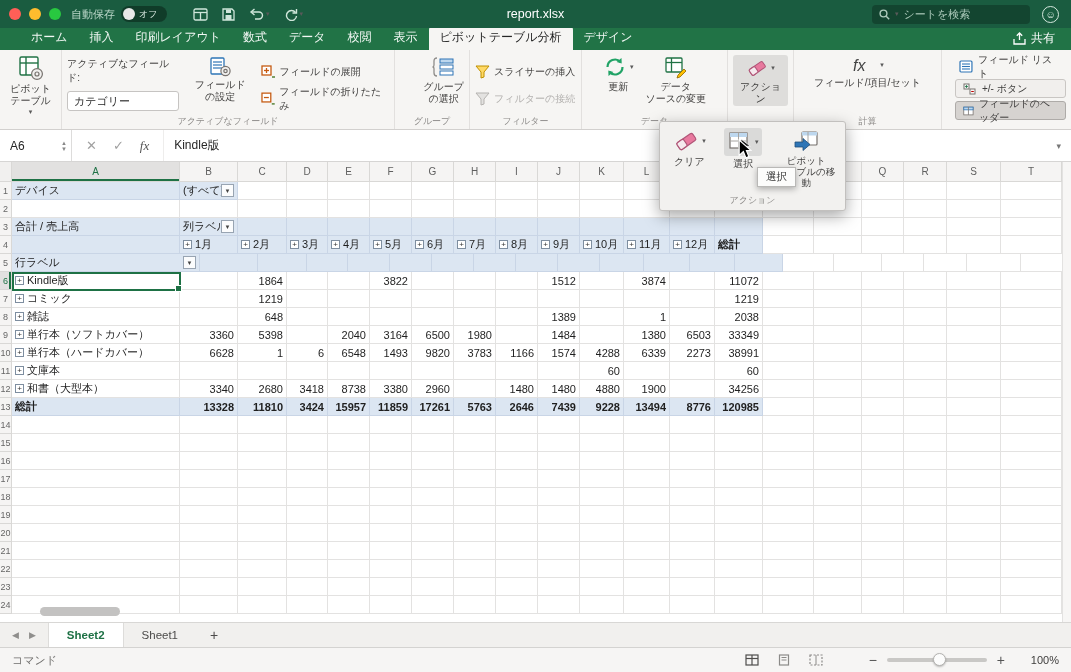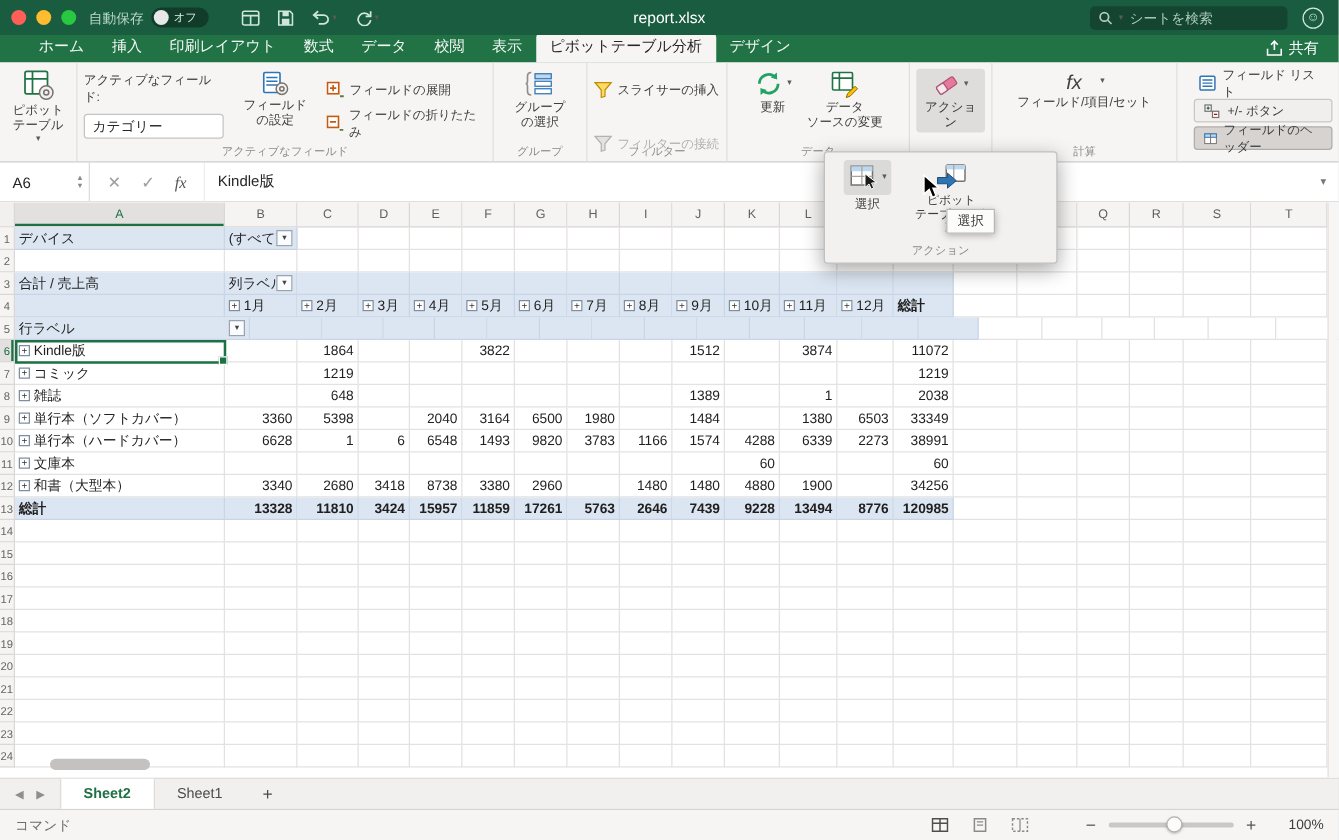--- a/index.html
+++ b/index.html
@@ -235,36 +235,36 @@
               <rect x="1" y="1" width="9" height="9" fill="#fff" stroke="#c55a11" stroke-width="1.3"></rect>
               <line x1="3" y1="5.5" x2="8" y2="5.5" stroke="#c55a11" stroke-width="1.3"></line>
               <line x1="11" y1="12" x2="14" y2="12" stroke="#538135" stroke-width="1.5"></line>
             </svg>
           <span>フィールドの折りたたみ</span>
         </div>
       </div>
       <div class="glabel">アクティブなフィールド</div>
     </div>
 
-    <div class="rgroup" style="width:75px;justify-content:center;">
+    <div class="rgroup" style="width:75px;justify-content:flex-end;">
       <div class="rbtn">
         <svg width="24" height="24" viewBox="0 0 24 24">
             <path d="M5 3 q-3 0 -3 3 v4 q0 2 -1.5 2 q1.5 0 1.5 2 v4 q0 3 3 3" fill="none" stroke="#8f8d8a" stroke-width="1.3"></path>
             <rect x="8" y="4" width="13" height="4" fill="#bdd7ee" stroke="#2e75b6" stroke-width="1"></rect>
             <rect x="8" y="10" width="13" height="4" fill="#fff" stroke="#2e75b6" stroke-width="1"></rect>
             <rect x="8" y="16" width="13" height="4" fill="#fff" stroke="#2e75b6" stroke-width="1"></rect>
           </svg>
         <span class="pre">グループ
 の選択</span>
       </div>
       <div class="glabel">グループ</div>
     </div>
 
     <div class="rgroup" style="width:112px;">
-      <div style="display:flex;flex-direction:column;gap:22px;padding-top:6px;text-align:center;">
+      <div style="display:flex;flex-direction:column;gap:6px;padding-top:6px;text-align:center;">
         <div class="rowbtn">
           <svg width="15" height="14" viewBox="0 0 15 14">
               <polygon points="1,1 14,1 9,7 9,12 6,13 6,7" fill="#ffd966" stroke="#bf9000" stroke-width="1"></polygon>
             </svg>
           <span>スライサーの挿入</span>
         </div>
         <div class="rowbtn disabled">
           <svg width="15" height="14" viewBox="0 0 15 14">
               <polygon points="1,1 14,1 9,7 9,12 6,13 6,7" fill="#e3e2e0" stroke="#b5b3b0" stroke-width="1"></polygon>
             </svg>
@@ -1189,20 +1189,32 @@
         <div class="zoomtrack">
             <div class="zoomknob"></div>
           </div>
         <span style="font-size:14px;color:#555;">+</span>
       </div>
       <span class="zoompct">100%</span>
     </div>
   </div>
 
   <div class="actions-panel">
+    <div class="pcol" style="width:46px;">
+      <div class="iconrow">
+        <svg width="26" height="26" viewBox="0 0 22 22">
+            <g transform="rotate(-35 11 11)">
+              <rect x="3" y="8" width="16" height="7" rx="1.5" fill="#e8799e" stroke="#b05577" stroke-width="1"></rect>
+              <rect x="3" y="8" width="7" height="7" rx="1.5" fill="#f5e9ed" stroke="#b05577" stroke-width="1"></rect>
+            </g>
+          </svg>
+        <span class="caret">▾</span>
+      </div>
+      <span>クリア</span>
+    </div>
     <div class="pcol" style="width:52px;">
       <div class="iconrow hoverbox">
         <svg width="24" height="24" viewBox="0 0 24 24">
             <rect x="2" y="3" width="17" height="15" fill="#fff" stroke="#77726e" stroke-width="1.2"></rect>
             <rect x="2" y="3" width="17" height="4" fill="#bdd7ee"></rect>
             <line x1="2" y1="11" x2="19" y2="11" stroke="#a6a4a1" stroke-width="1"></line>
             <line x1="10.5" y1="3" x2="10.5" y2="18" stroke="#a6a4a1" stroke-width="1"></line>
             <path d="M13 9 l0 11 3.2-2.8 1.8 4 2-.9 -1.7-3.9 4-.3 z" fill="#1d1d1d" stroke="#fff" stroke-width="0.8"></path>
           </svg>
         <span class="caret">▾</span>

